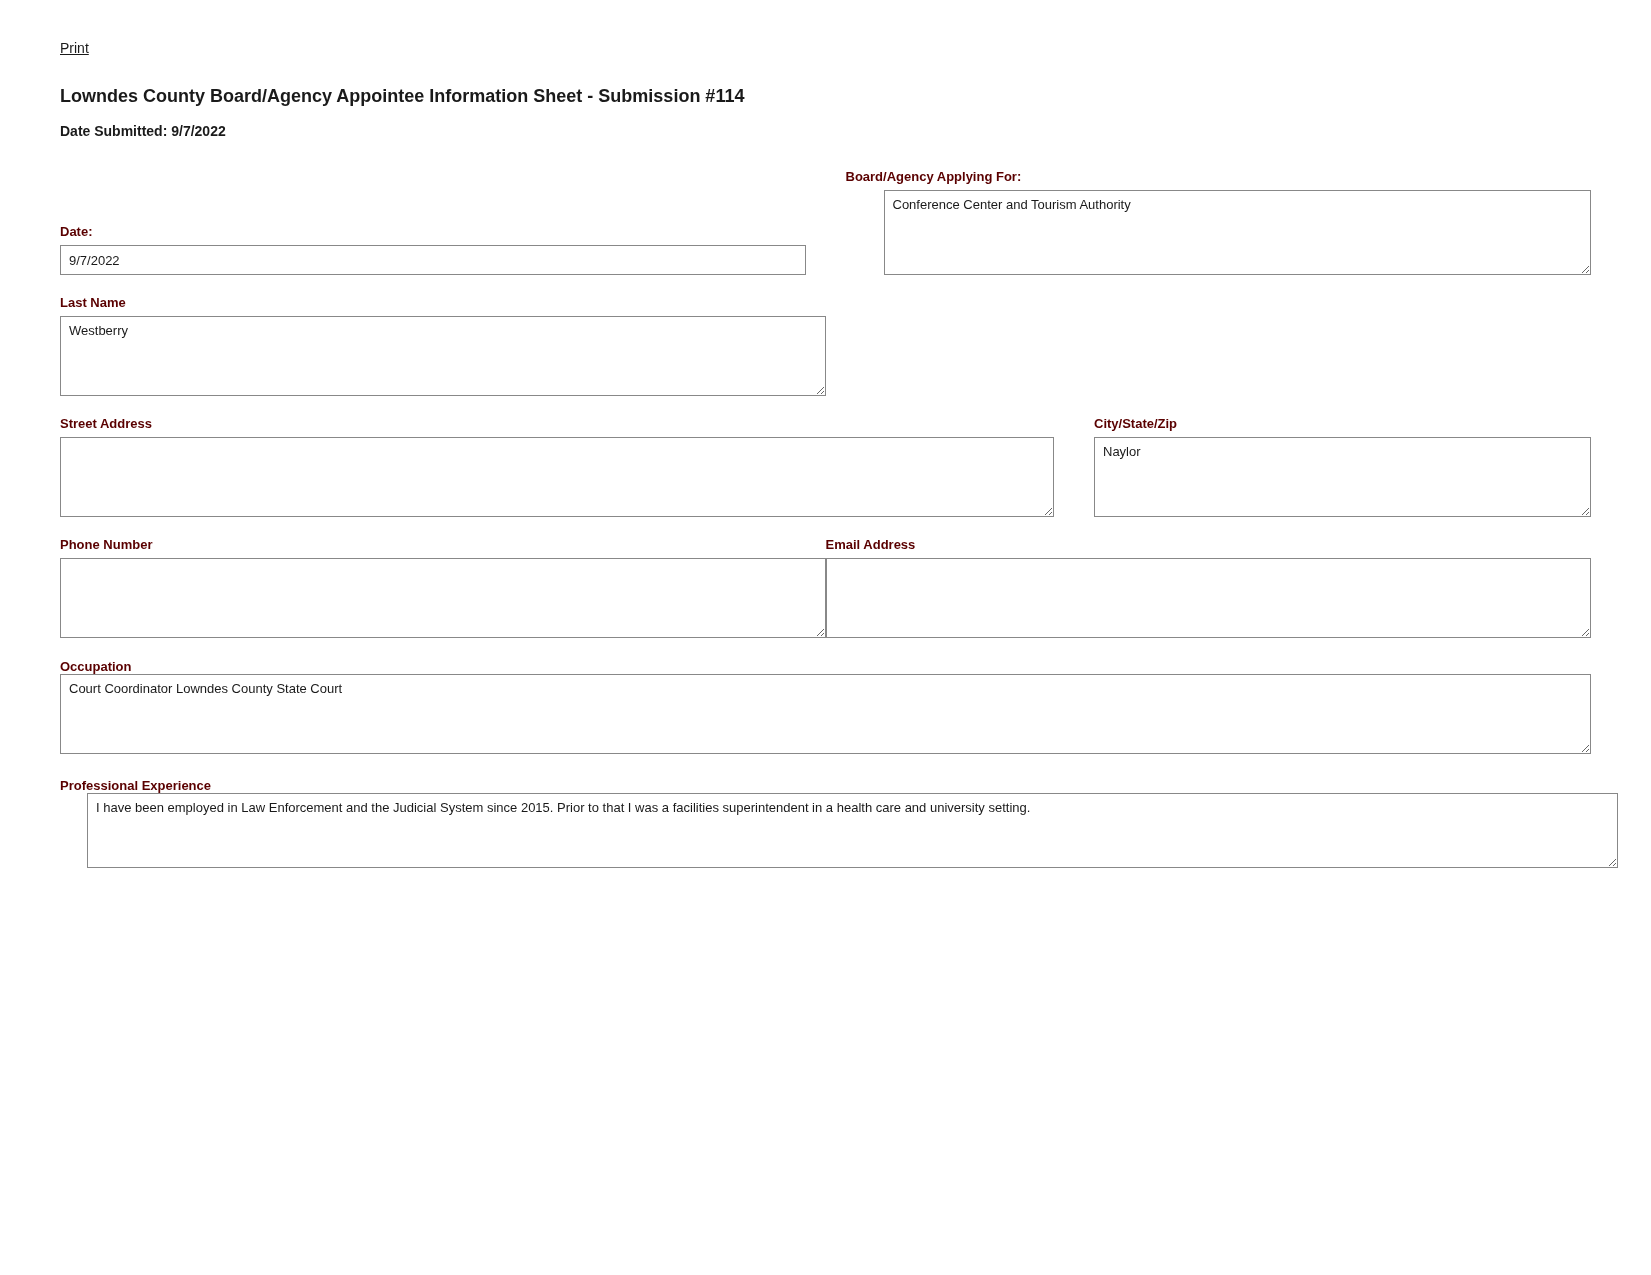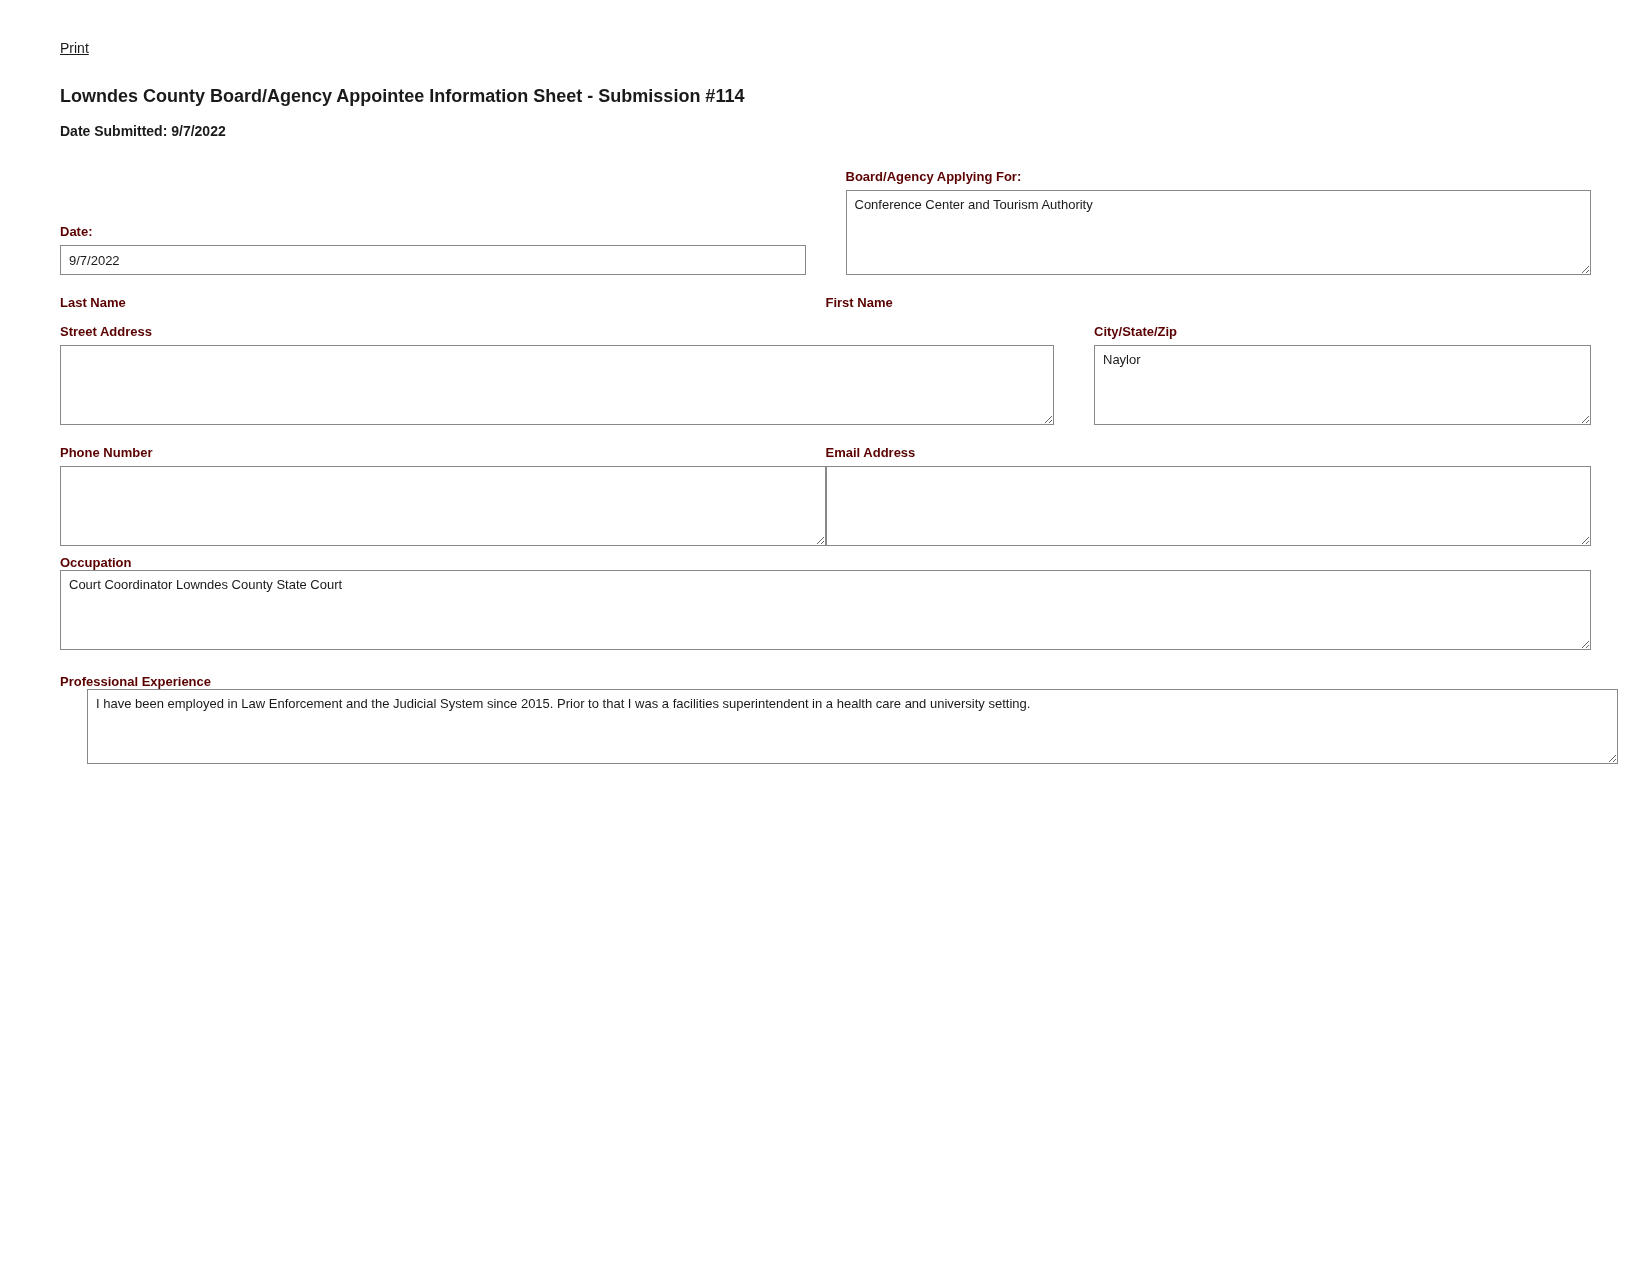--- a/index.html
+++ b/index.html
@@ -38,21 +38,21 @@
       color: #1a1a1a;
       margin-bottom: 30px;
     }
 
     .form-section {
       margin-bottom: 20px;
     }
 
     .form-row {
       display: flex;
-      margin-bottom: 8px;
+      margin-bottom: 20px;
     }
 
     .form-group {
       display: flex;
       flex-direction: column;
       flex: 1;
     }
 
     .field-label {
       font-size: 13px;
@@ -75,20 +75,21 @@
       height: 30px;
       resize: none;
     }
 
     .field-input.multi-line-sm {
       height: 80px;
     }
 
     .board-agency-textarea {
       height: 85px;
+      margin-left: 38px;
     }
 
     .top-row {
       display: flex;
       gap: 40px;
       margin-bottom: 20px;
       align-items: flex-end;
     }
 
     .date-field-group {
@@ -141,23 +142,23 @@
   </div>
   <div class="form-group board-agency-group">
     <label class="field-label">Board/Agency Applying For:</label>
     <textarea class="field-input board-agency-textarea" style="">Conference Center and Tourism Authority</textarea>
   </div>
 </div>
 
 <div class="form-row">
   <div class="form-group">
     <label class="field-label">Last Name</label>
+    <textarea class="field-input multi-line-sm" style="">Westberry</textarea>
   </div>
   <div class="form-group">
-    <label class="field-label">First Name</label>
   </div>
 </div>
 
 <div class="street-city-row">
   <div class="form-group street-group">
     <label class="field-label">Street Address</label>
     <textarea class="field-input multi-line-sm" style=""></textarea>
   </div>
   <div class="form-group city-group">
     <label class="field-label">City/State/Zip</label>

